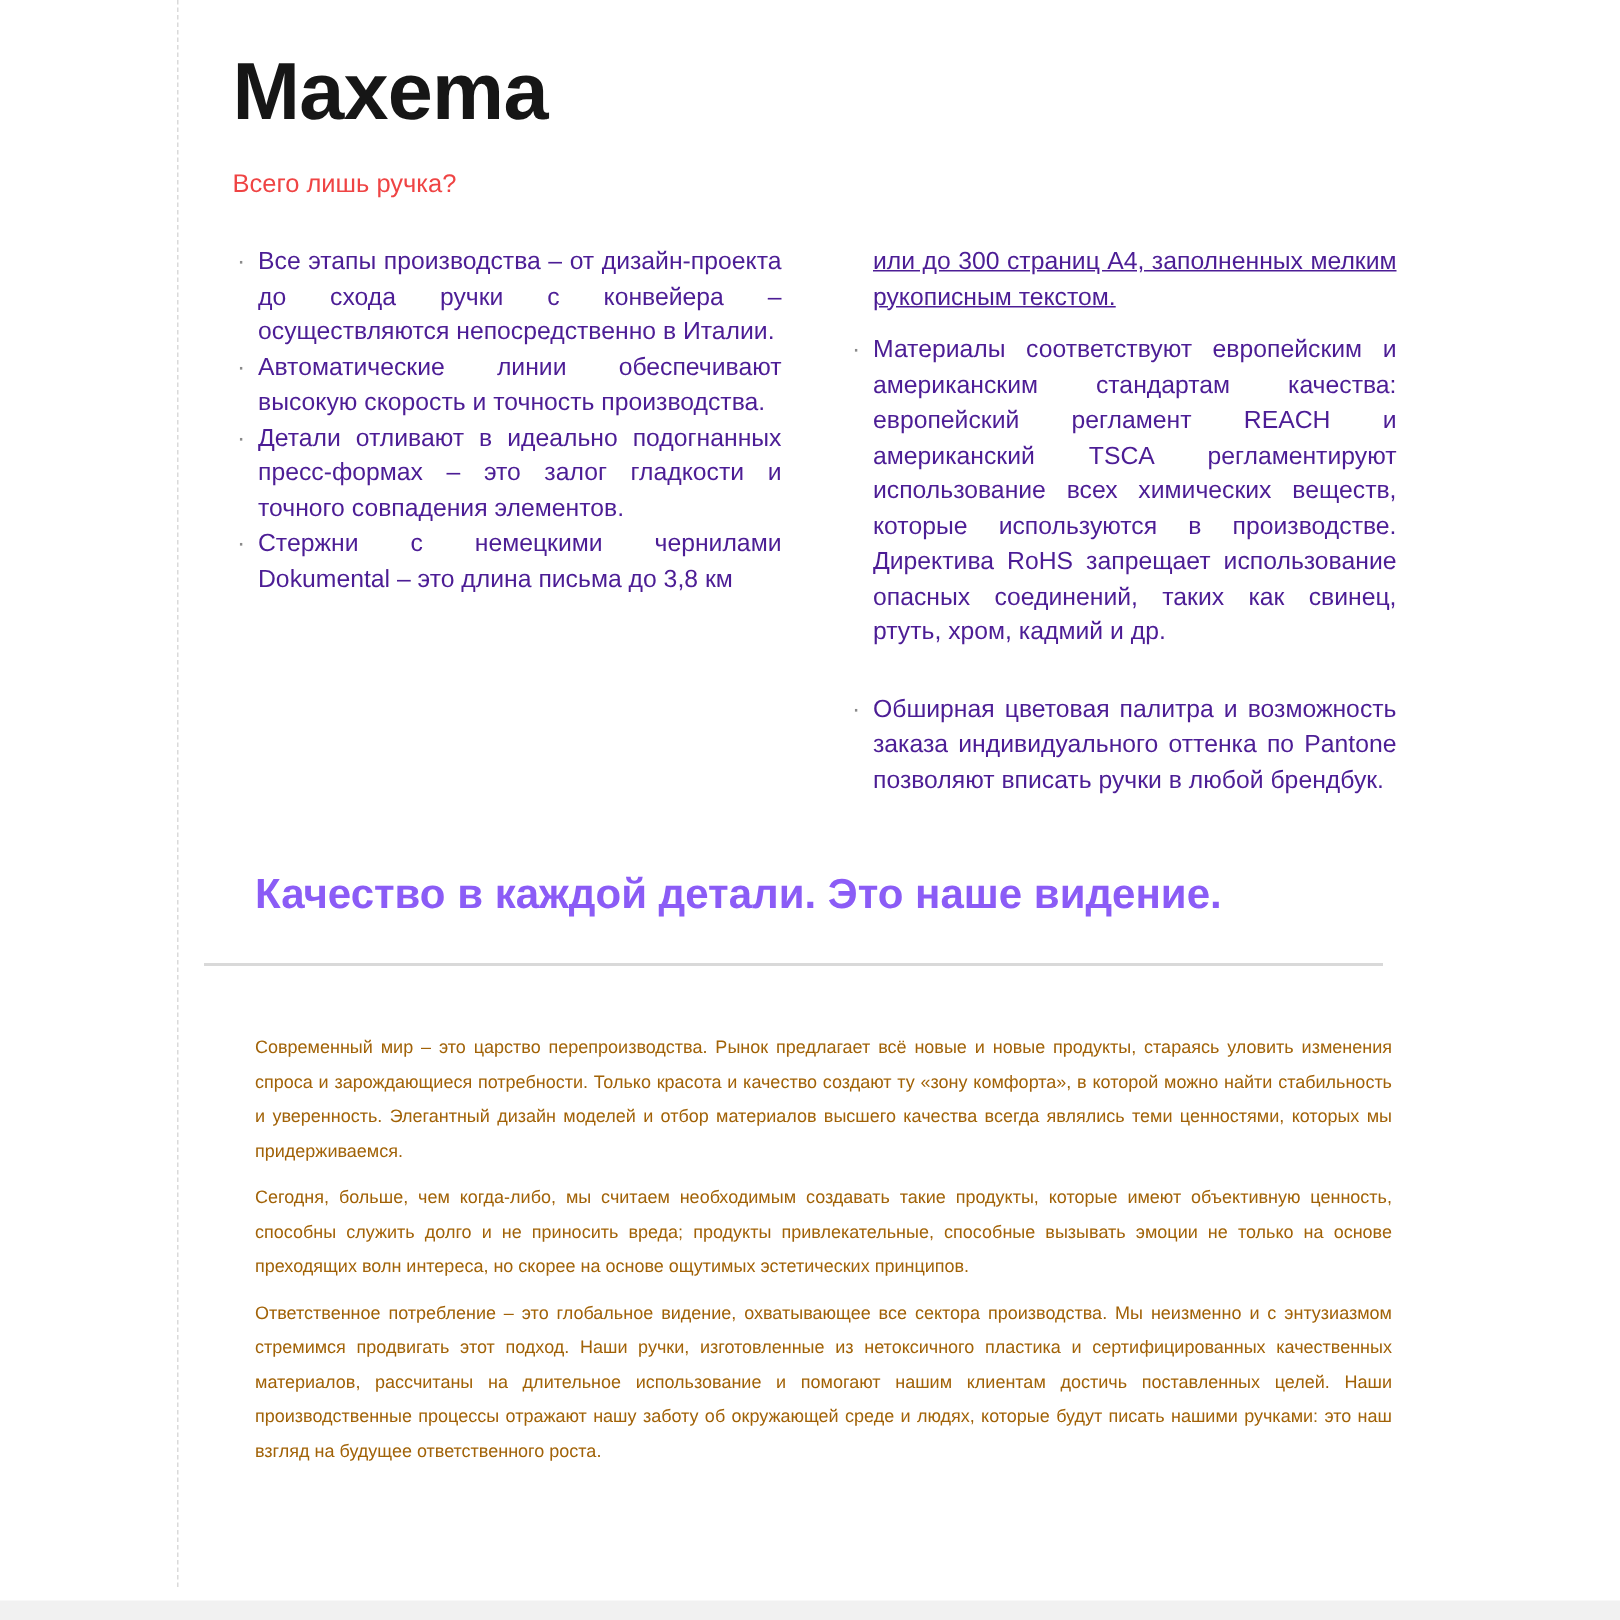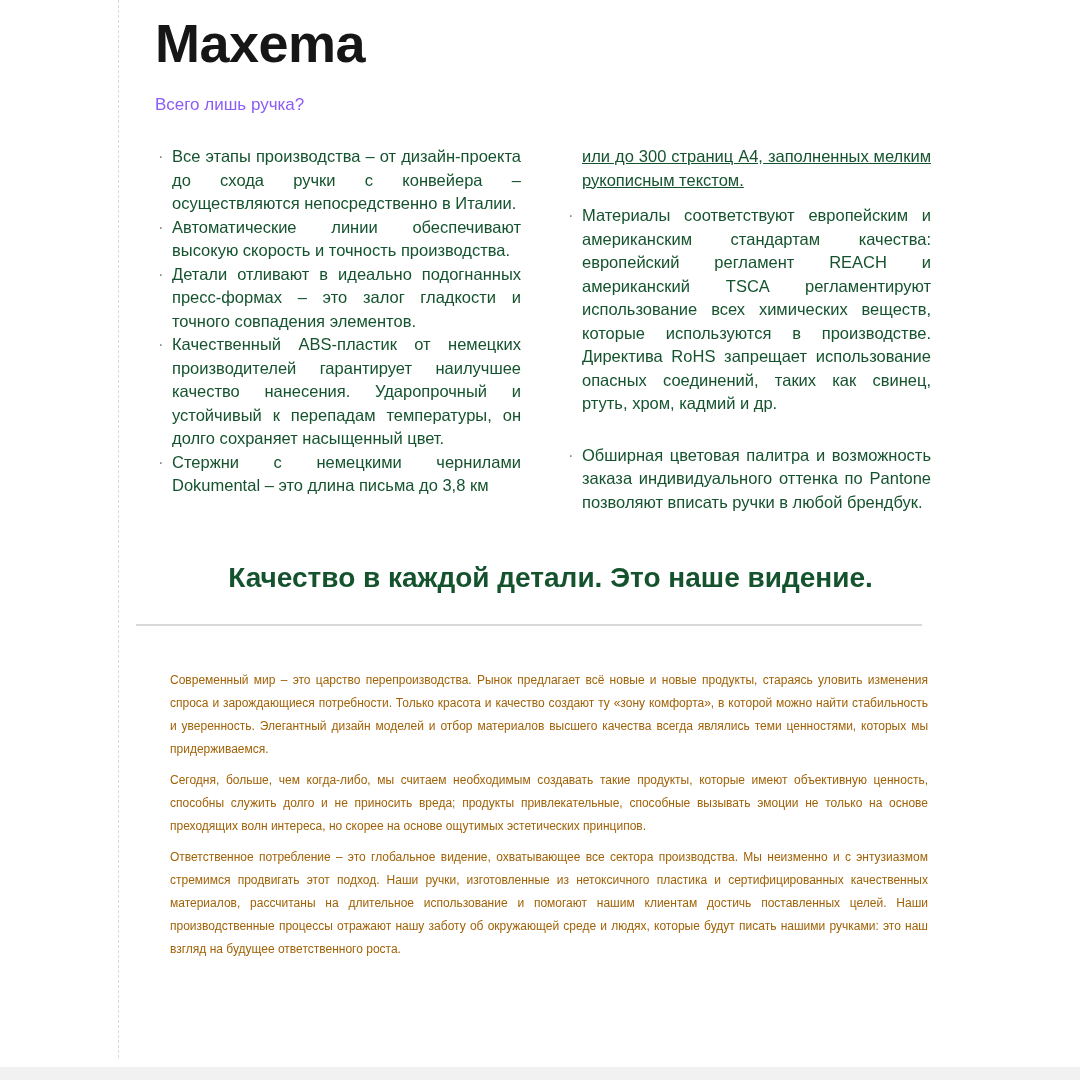--- a/index.html
+++ b/index.html
@@ -32,48 +32,48 @@
     position: absolute;
     left: 0;
     bottom: 0;
     width: 1080px;
     height: 13px;
     background: #f1f1f1;
   }
   .content {
     position: absolute;
     left: 155px;
-    top: 14px;
+    top: 32px;
     width: 776px;
   }
   .title {
     margin: 0;
     font-size: 54px;
     line-height: 58px;
     font-weight: 700;
     letter-spacing: -0.5px;
     color: #161616;
   }
   .subtitle {
     margin-top: 22px;
     font-size: 17px;
     line-height: 21px;
-    color: #8b5cf6;
+    color: #ef4444;
   }
   .columns {
     display: flex;
     gap: 44px;
     margin-top: 30px;
     height: 360px;
   }
   .col {
     width: 366px;
     font-size: 16.5px;
     line-height: 23.5px;
-    color: #14532d;
+    color: #4c1d95;
     text-align: justify;
   }
   ul.blist {
     margin: 0;
     padding: 0 0 0 17px;
     list-style: none;
   }
   ul.blist li {
     position: relative;
   }
@@ -93,22 +93,21 @@
     margin-bottom: 28px;
   }
   .col-right ul.blist li:last-child {
     margin-bottom: 12px;
   }
   .section-heading {
     margin: 56px 0 0 15px;
     font-size: 28px;
     line-height: 34px;
     font-weight: 700;
-    color: #14532d;
-    text-align: center;
+    color: #8b5cf6;
   }
   .divider {
     margin: 29px 0 0 -19px;
     border: none;
     width: 786px;
     height: 2px;
     background: #d9d9d9;
   }
   .paragraphs {
     margin: 43px 0 0 15px;
@@ -136,21 +135,20 @@
 
     <h1 class="title">Maxema</h1>
     <div class="subtitle">Всего лишь ручка?</div>
 
     <div class="columns">
       <div class="col col-left">
         <ul class="blist">
           <li>Все этапы производства – от дизайн-проекта  до схода ручки с конвейера – осуществляются непосредственно в Италии.</li>
           <li>Автоматические линии обеспечивают высокую скорость и точность производства.</li>
           <li>Детали отливают в идеально подогнанных пресс-формах – это залог гладкости и точного совпадения элементов.</li>
-          <li>Качественный ABS-пластик от немецких производителей гарантирует наилучшее качество нанесения. Ударопрочный и устойчивый к перепадам температуры, он долго сохраняет насыщенный цвет.</li>
           <li>Стержни с немецкими чернилами Dokumental – это длина письма до 3,8 км</li>
         </ul>
       </div>
       <div class="col col-right">
         <div class="continuation">или до 300 страниц А4,  заполненных мелким рукописным текстом.</div>
         <ul class="blist">
           <li>Материалы соответствуют европейским и американским стандартам качества: европейский регламент REACH и американский TSCA регламентируют использование всех химических веществ, которые используются в производстве. Директива RoHS запрещает использование опасных соединений, таких как свинец, ртуть, хром, кадмий и др.</li>
           <li>Обширная цветовая палитра и возможность заказа индивидуального оттенка по Pantone позволяют вписать ручки в любой брендбук.</li>
         </ul>
       </div>

